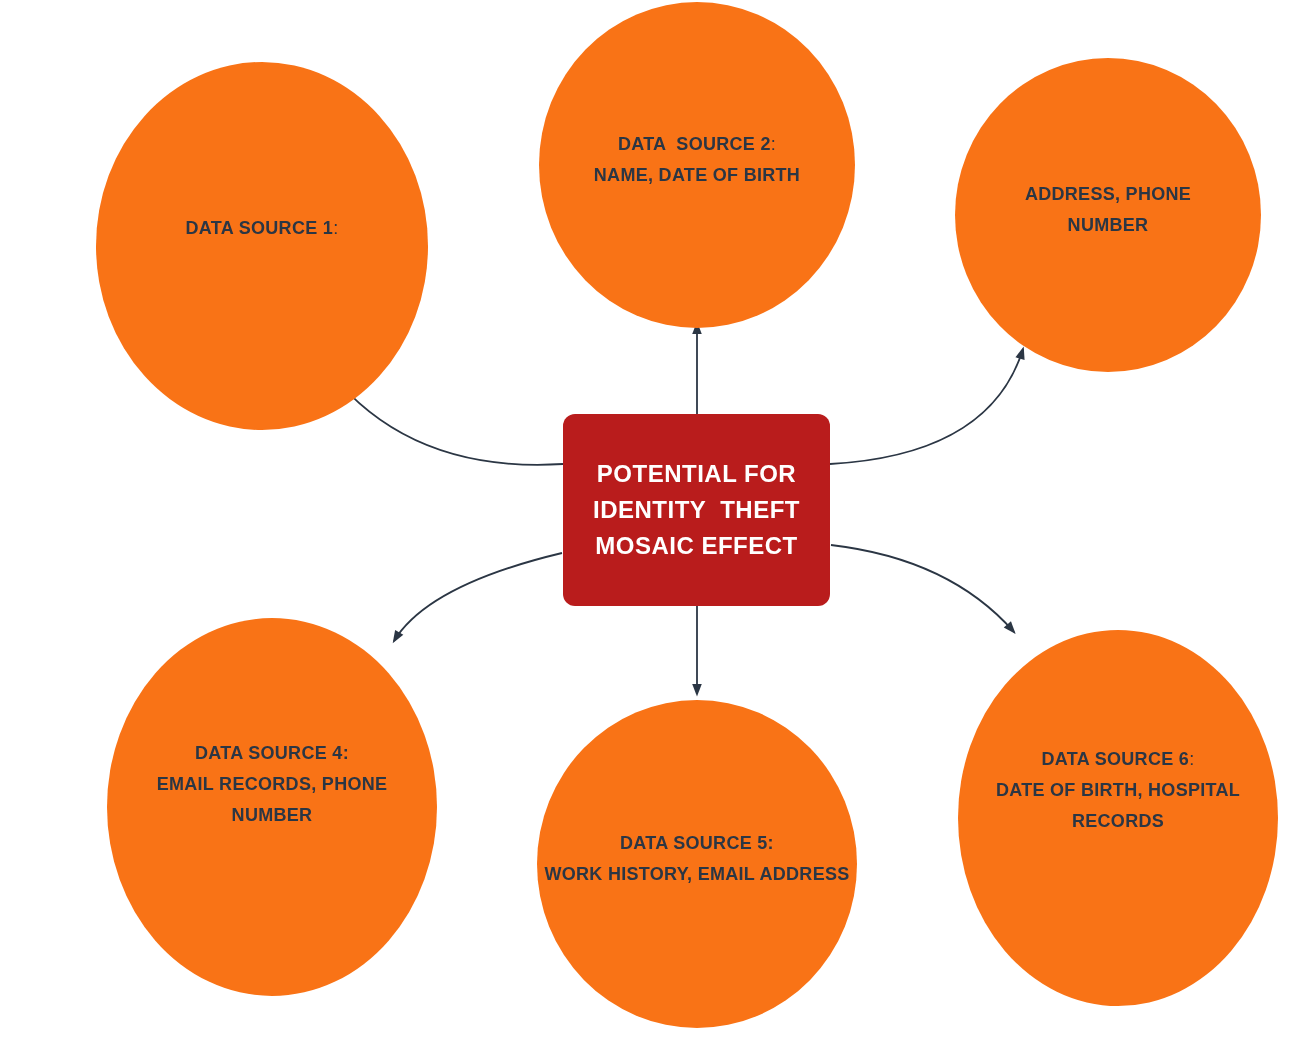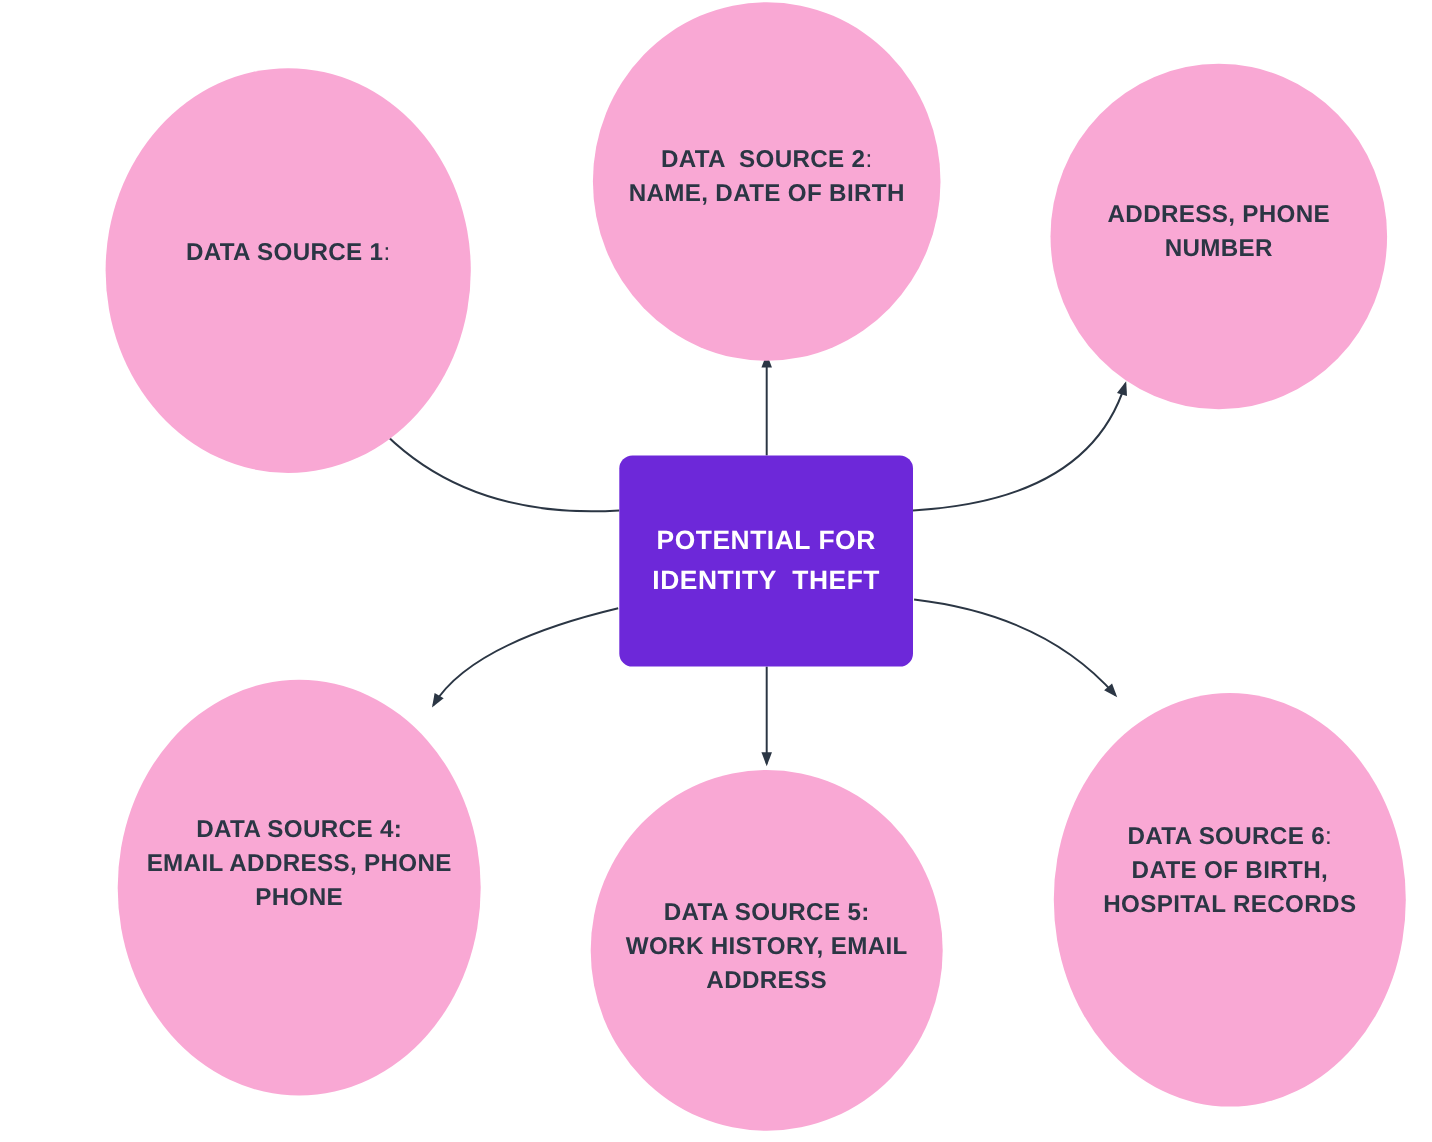--- a/index.html
+++ b/index.html
@@ -7,27 +7,27 @@
     position:relative;
     width:1302px;height:1038px;
     background:#ffffff;
     font-family:"Liberation Sans", sans-serif;
     overflow:hidden;
   }
   .arrow-layer{position:absolute;left:0;top:0;width:1302px;height:1038px;}
   .node{
     position:absolute;
     border-radius:50%;
-    background:#f9a8d4;
+    background:#f97316;
     display:flex;
     align-items:center;
     justify-content:center;
     text-align:center;
     color:#2B3644;
-    font-size:22px;
+    font-size:18px;
     line-height:31px;
     letter-spacing:0.3px;
   }
   .node .txt{max-width:300px;}
   .node .title{font-weight:bold;white-space:pre;}
   .node .title .rest{font-weight:normal;}
   .node .subtitle{font-weight:bold;}
   .node-1{left:96px;top:62px;width:332px;height:332px;padding-bottom:36px;}
   .node-1 .txt{max-width:285px;text-align:right;}
   .node-2{left:539px;top:2px;width:316px;height:316px;padding-bottom:10px;}
@@ -36,21 +36,21 @@
   .node-3 .txt{max-width:235px;}
   .node-4{left:107px;top:618px;width:330px;height:332px;padding-bottom:46px;}
   .node-4 .txt{max-width:312px;}
   .node-5{left:537px;top:700px;width:320px;height:318px;padding-bottom:10px;justify-content:center;}
   .node-5 .txt{max-width:312px;}
   .node-6{left:958px;top:630px;width:320px;height:320px;padding-bottom:56px;text-align:center;}
   .node-6 .txt{max-width:265px;}
   .center-box{
     position:absolute;
     left:563px;top:414px;width:267px;height:192px;
-    background:#6d28d9;
+    background:#b91c1c;
     border-radius:12px;
     display:flex;
     flex-direction:column;
     align-items:center;
     justify-content:center;
     color:#ffffff;
     font-weight:bold;
     font-size:24px;
     line-height:36px;
     letter-spacing:0.5px;
@@ -94,36 +94,37 @@
 
   <div class="node node-3">
     <div class="txt">
       <div class="subtitle">ADDRESS, PHONE NUMBER</div>
     </div>
   </div>
 
   <div class="node node-4">
     <div class="txt">
       <div class="title"><span>DATA SOURCE 4:</span><span class="rest"></span></div>
-      <div class="subtitle">EMAIL ADDRESS, PHONE PHONE</div>
+      <div class="subtitle">EMAIL RECORDS, PHONE NUMBER</div>
     </div>
   </div>
 
   <div class="node node-5">
     <div class="txt">
       <div class="title"><span>DATA SOURCE 5:</span><span class="rest"></span></div>
       <div class="subtitle">WORK HISTORY, EMAIL ADDRESS</div>
     </div>
   </div>
 
   <div class="node node-6">
     <div class="txt">
       <div class="title"><span>DATA SOURCE 6</span><span class="rest">:</span></div>
       <div class="subtitle">DATE OF BIRTH, HOSPITAL RECORDS</div>
     </div>
   </div>
 
   <div class="center-box">
     <div class="line">POTENTIAL FOR</div>
     <div class="line">IDENTITY  THEFT</div>
+    <div class="line">MOSAIC EFFECT</div>
   </div>
 
 </div>
 
 </body></html>

